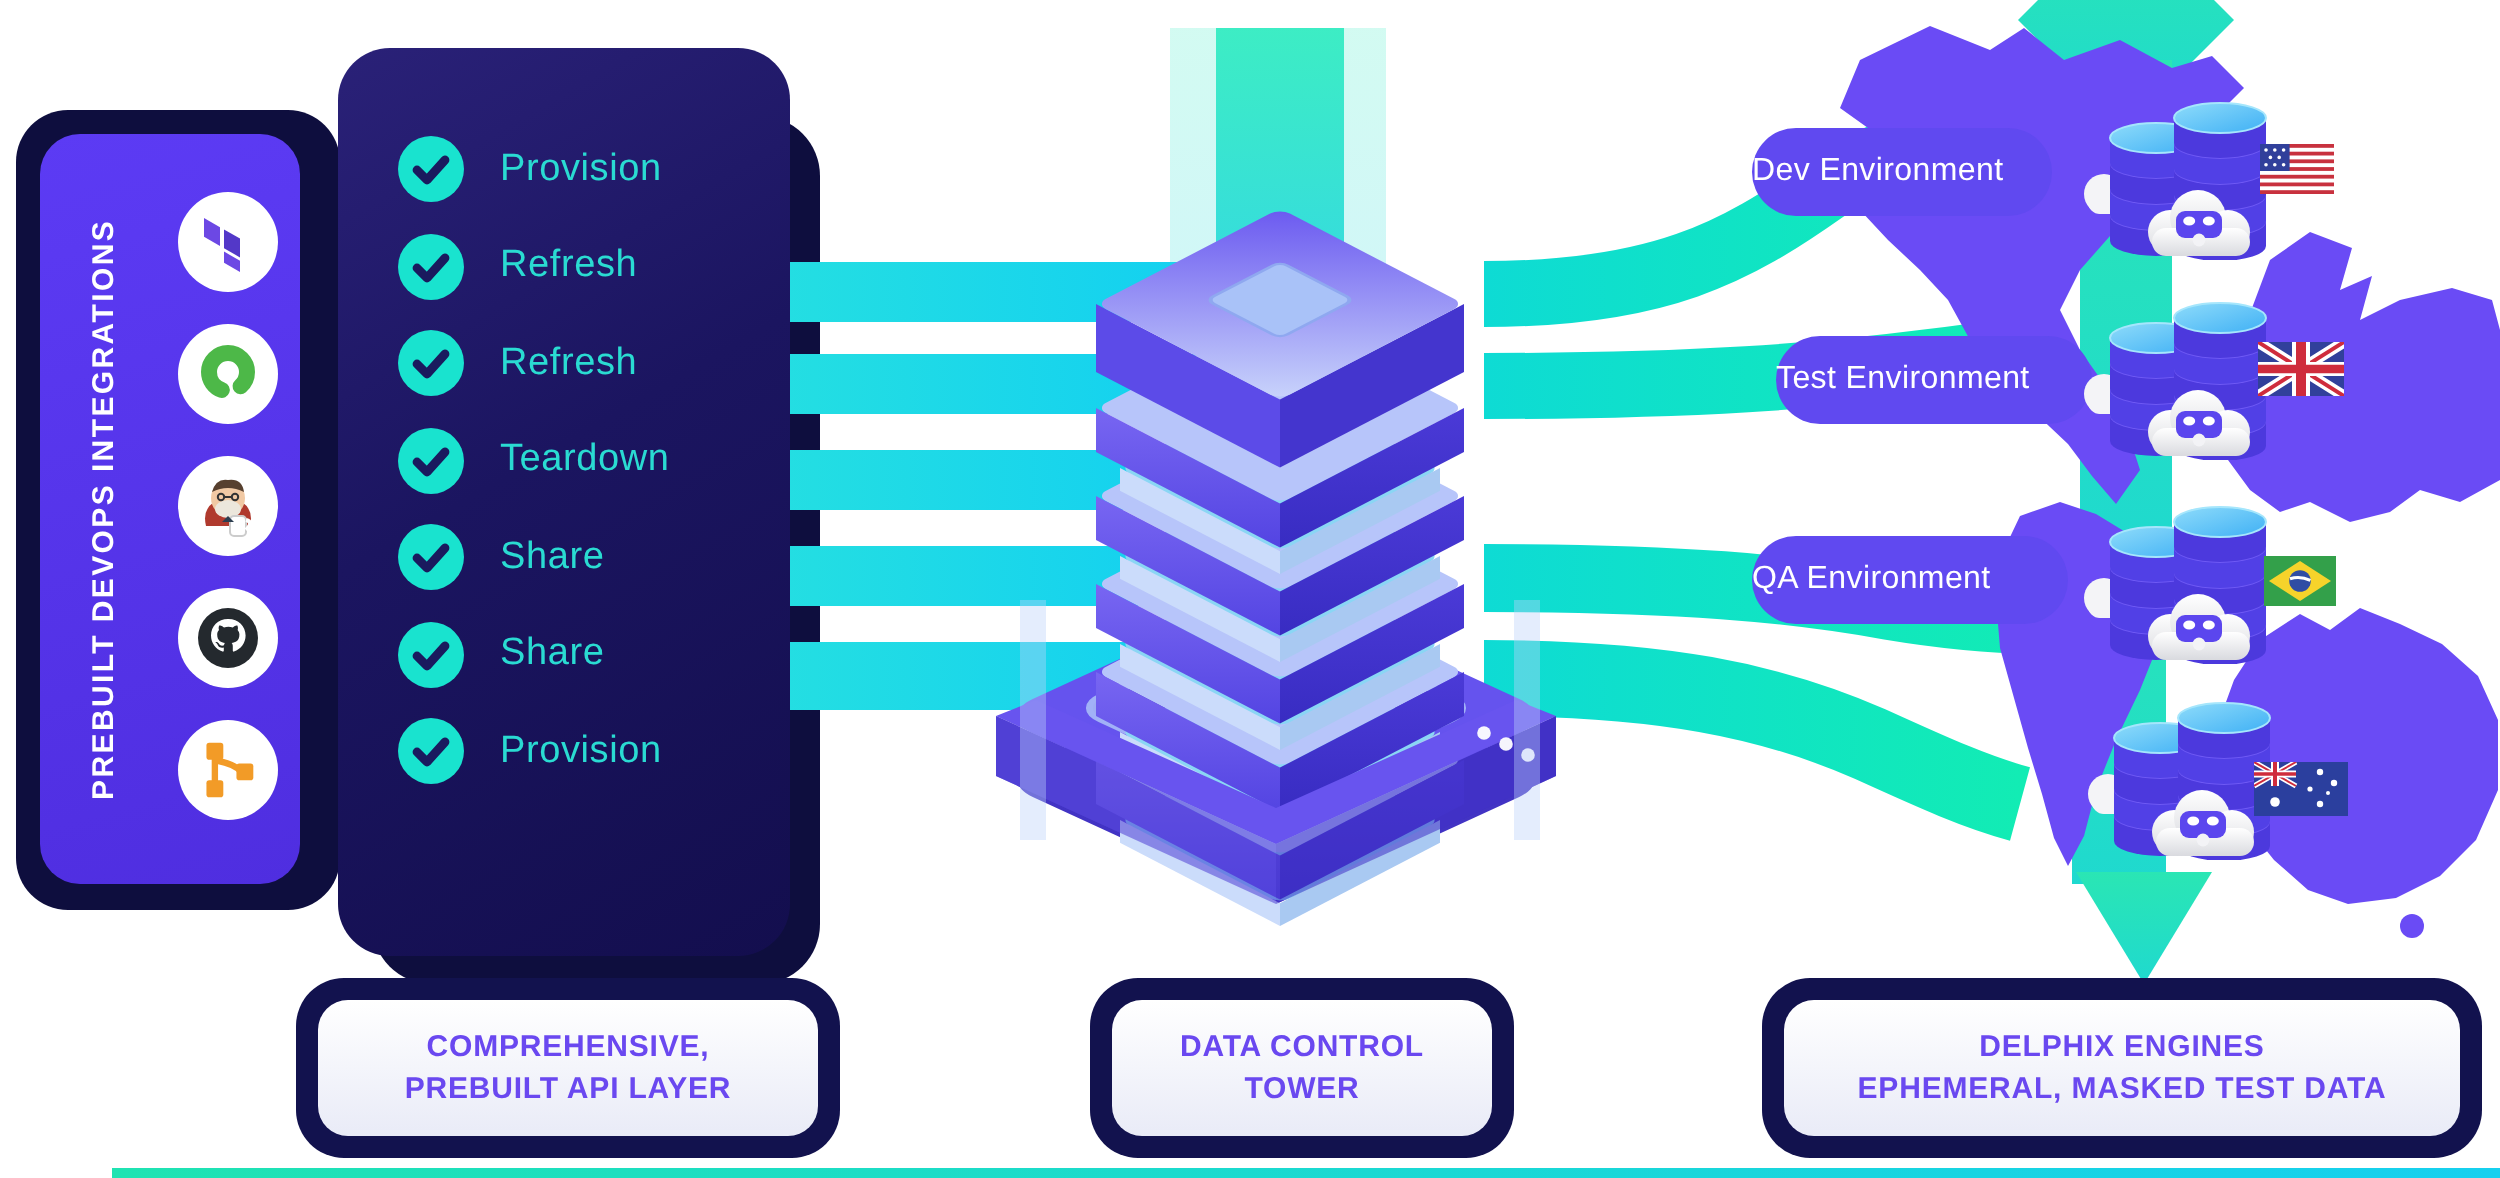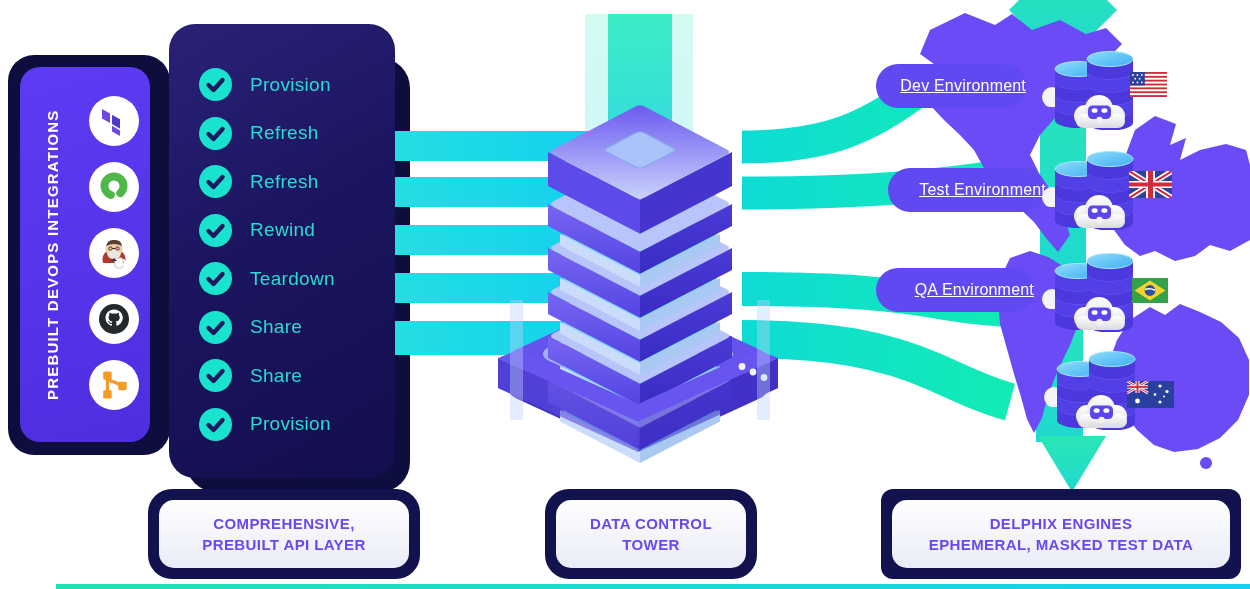--- a/index.html
+++ b/index.html
@@ -24,37 +24,37 @@
            align-items:center;justify-content:center;}
 
   
   .checklist{left:169px;top:24px;width:226px;height:454px;border-radius:26px;
              background:linear-gradient(150deg,#2A2178 0%,#1B1560 45%,#130E4E 100%);
              padding:44px 0 0 30px;box-sizing:border-box;display:flex;flex-direction:column;gap:15.5px;}
   .crow{display:flex;align-items:center;gap:18px;height:33px;}
   .ctext{color:#2ADBD2;font-size:19px;font-weight:500;letter-spacing:.3px;}
 
   
-  .pill{background:#6049F0;border-radius:22px;display:flex;align-items:center;justify-content:flex-end;
-        color:#fff;font-size:16px;font-weight:500;letter-spacing:.2px;text-decoration:underline;}
+  .pill{background:#6049F0;border-radius:22px;display:flex;align-items:center;justify-content:flex-start;
+        color:#fff;font-size:16px;font-weight:500;letter-spacing:.2px;}
   .pill-dev{left:876px;top:64px;width:150px;height:44px;}
   .pill-test{left:888px;top:168px;width:158px;height:44px;}
   .pill-qa{left:876px;top:268px;width:158px;height:44px;}
   .pill-sre{left:954px;top:372px;width:78px;height:44px;}
 
   
   .fbox{background:#12124E;border-radius:24px;padding:11px;box-sizing:border-box;}
   .fbox-inner{width:100%;height:100%;border-radius:15px;
               background:linear-gradient(180deg,#FFFFFF,#E9EBF7);
               display:flex;flex-direction:column;align-items:center;justify-content:center;
               color:#6A48F0;font-weight:800;font-size:15px;letter-spacing:.4px;line-height:1.4;
               text-align:center;}
   .fbox1{left:148px;top:489px;width:272px;height:90px;}
   .fbox2{left:545px;top:489px;width:212px;height:90px;}
-  .fbox3{left:881px;top:489px;width:360px;height:90px;border-radius:12px;}
+  .fbox3{left:881px;top:489px;width:360px;height:90px;}
 
   .bottomline{left:56px;top:584px;width:1194px;height:5px;
               background:linear-gradient(90deg,#1FE3B2,#16D0EF);}
   svg{display:block}
 </style>
 </head>
 <body>
 
 <div class="canvas">
 
@@ -305,29 +305,20 @@
         </span>
         <span class="ctext">Refresh</span>
       </div>
     <div class="crow">
         <span>
           <svg width="33" height="33" viewBox="0 0 33 33">
             <circle cx="16.5" cy="16.5" r="16.5" fill="#19E3CF"></circle>
             <path d="M9.5 17 l5 5 9 -10" fill="none" stroke="#1A1A5E" stroke-width="4.4" stroke-linecap="round" stroke-linejoin="round"></path>
           </svg>
         </span>
-        <span class="ctext">Rewind</span>
-      </div>
-    <div class="crow">
-        <span>
-          <svg width="33" height="33" viewBox="0 0 33 33">
-            <circle cx="16.5" cy="16.5" r="16.5" fill="#19E3CF"></circle>
-            <path d="M9.5 17 l5 5 9 -10" fill="none" stroke="#1A1A5E" stroke-width="4.4" stroke-linecap="round" stroke-linejoin="round"></path>
-          </svg>
-        </span>
         <span class="ctext">Teardown</span>
       </div>
     <div class="crow">
         <span>
           <svg width="33" height="33" viewBox="0 0 33 33">
             <circle cx="16.5" cy="16.5" r="16.5" fill="#19E3CF"></circle>
             <path d="M9.5 17 l5 5 9 -10" fill="none" stroke="#1A1A5E" stroke-width="4.4" stroke-linecap="round" stroke-linejoin="round"></path>
           </svg>
         </span>
         <span class="ctext">Share</span>

